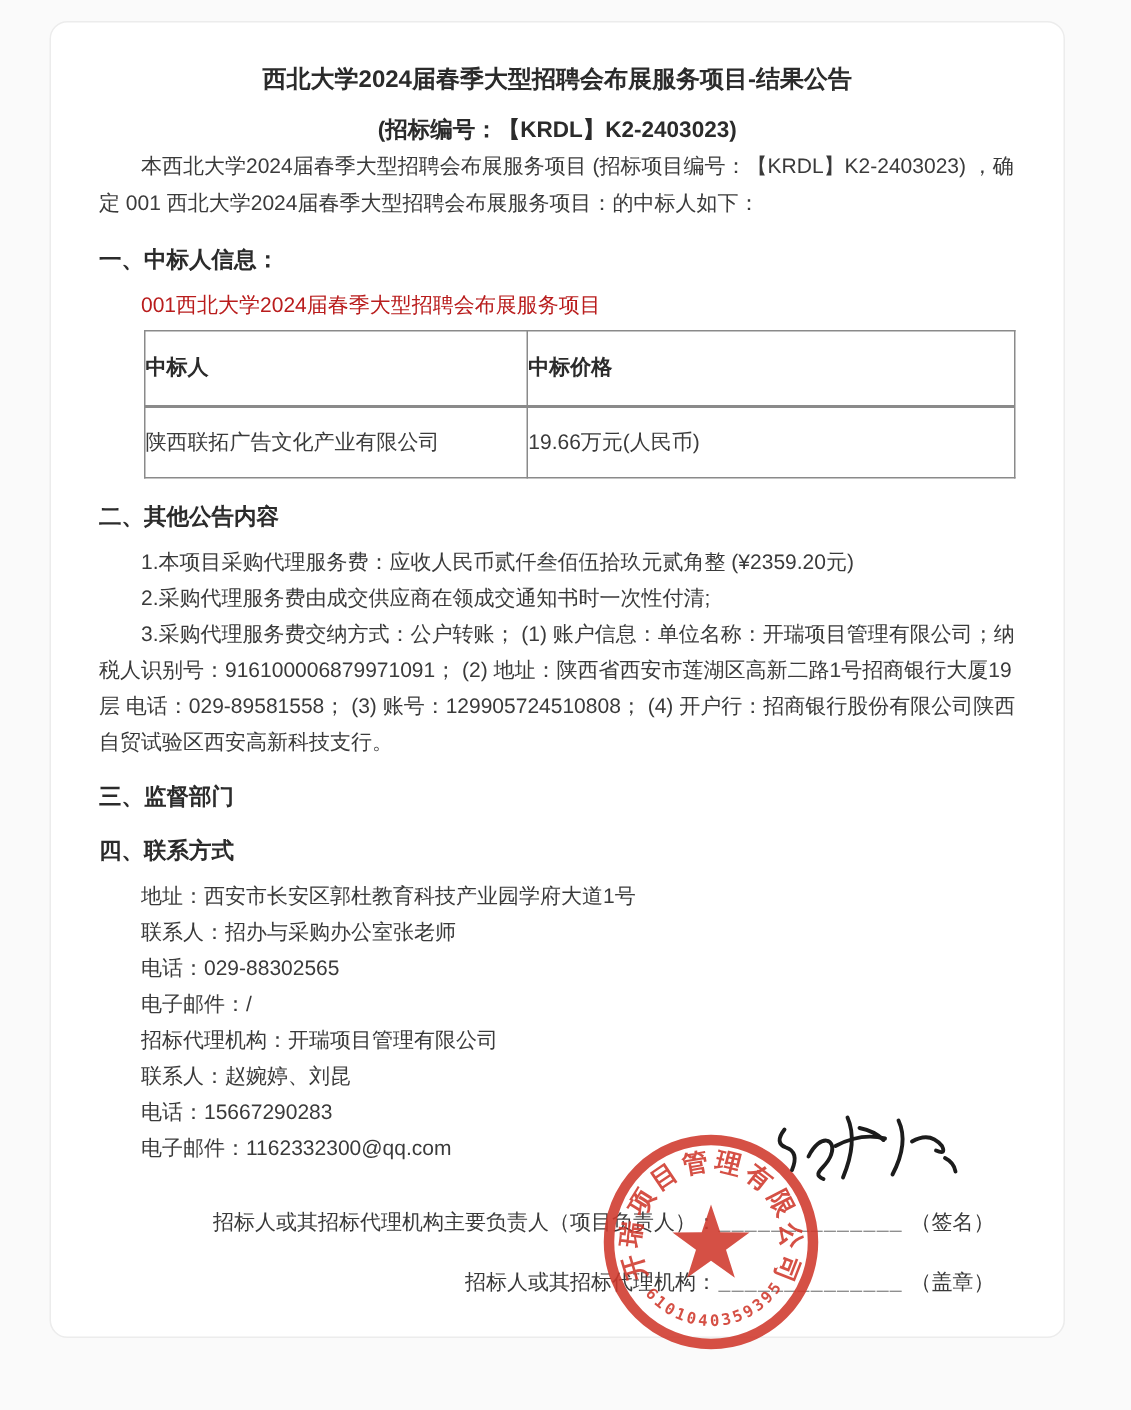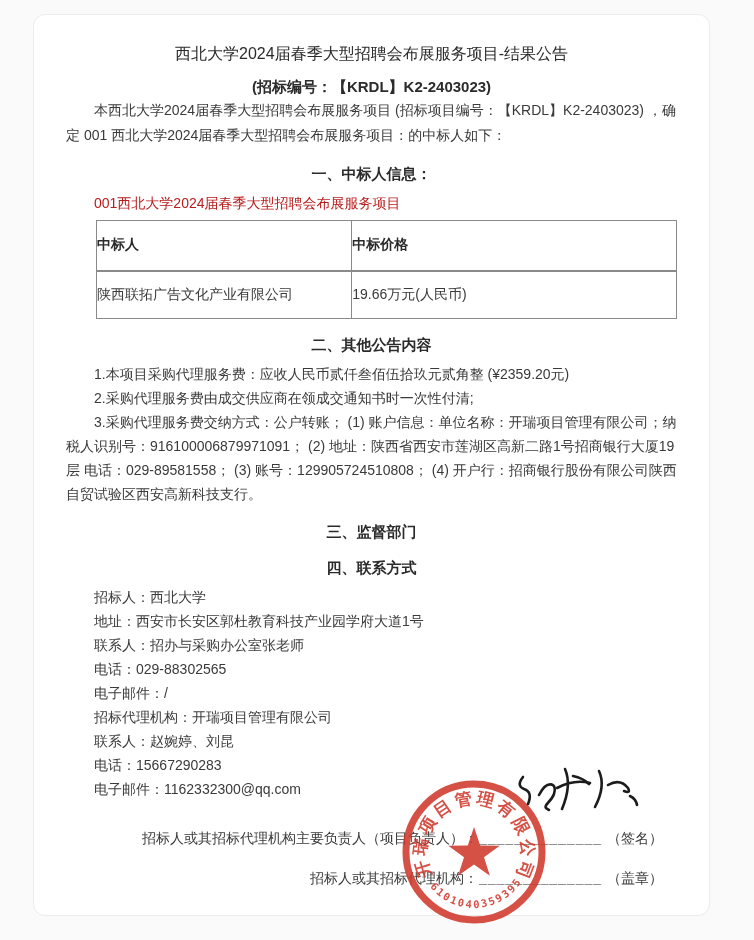--- a/index.html
+++ b/index.html
@@ -13,34 +13,34 @@
   .card {
     position: relative;
     width: 677px;
     margin: 14px 0 0 33px;
     background: #ffffff;
     border: 1px solid #ececec;
     border-radius: 12px;
     padding: 22px 32px 26px 32px;
   }
   h1.doc-title {
-    font-size: 16px; font-weight: normal; text-align: center;
+    font-size: 16px; font-weight: bold; text-align: center;
     color: #2b2b2b; line-height: 22px; margin-top: 6px;
   }
   h2.doc-subtitle {
     font-size: 15px; font-weight: bold; text-align: center;
     color: #2b2b2b; line-height: 22px; margin-top: 11px;
   }
   p.intro {
     font-size: 14px; line-height: 25px;
     text-indent: 2em; color: #3a3a3a;
   }
   h3.sec-heading {
     font-size: 15px; font-weight: bold; color: #2b2b2b;
-    margin: 15px 0 7px 0; line-height: 21px; text-align: center;
+    margin: 15px 0 7px 0; line-height: 21px;
   }
   p.indent-line { font-size: 14px; line-height: 24px; padding-left: 2em; color: #b91c1c; }
   p.body-item { font-size: 14px; line-height: 24px; text-indent: 2em; color: #3a3a3a; }
   table.result-table {
     width: calc(100% - 30px);
     margin: 5px 0 6px 30px;
     border-collapse: collapse;
   }
   table.result-table th, table.result-table td {
     border: 1px solid #8a8a8a;
@@ -105,21 +105,20 @@
   </table>
 
   <h3 class="sec-heading">二、其他公告内容</h3>
   <p class="body-item">1.本项目采购代理服务费：应收人民币贰仟叁佰伍拾玖元贰角整 (¥2359.20元)</p>
   <p class="body-item">2.采购代理服务费由成交供应商在领成交通知书时一次性付清;</p>
   <p class="body-item">3.采购代理服务费交纳方式：公户转账； (1) 账户信息：单位名称：开瑞项目管理有限公司；纳税人识别号：916100006879971091； (2) 地址：陕西省西安市莲湖区高新二路1号招商银行大厦19 层 电话：029-89581558； (3) 账号：129905724510808； (4) 开户行：招商银行股份有限公司陕西自贸试验区西安高新科技支行。</p>
 
   <h3 class="sec-heading">三、监督部门</h3>
 
   <h3 class="sec-heading">四、联系方式</h3>
-  <div class="contact-line">招标人：西北大学</div>
   <div class="contact-line">地址：西安市长安区郭杜教育科技产业园学府大道1号</div>
   <div class="contact-line">联系人：招办与采购办公室张老师</div>
   <div class="contact-line">电话：029-88302565</div>
   <div class="contact-line">电子邮件：/</div>
   <div class="contact-line">招标代理机构：开瑞项目管理有限公司</div>
   <div class="contact-line">联系人：赵婉婷、刘昆</div>
   <div class="contact-line">电话：15667290283</div>
   <div class="contact-line">电子邮件：1162332300@qq.com</div>
 
   <div class="sig-block">

